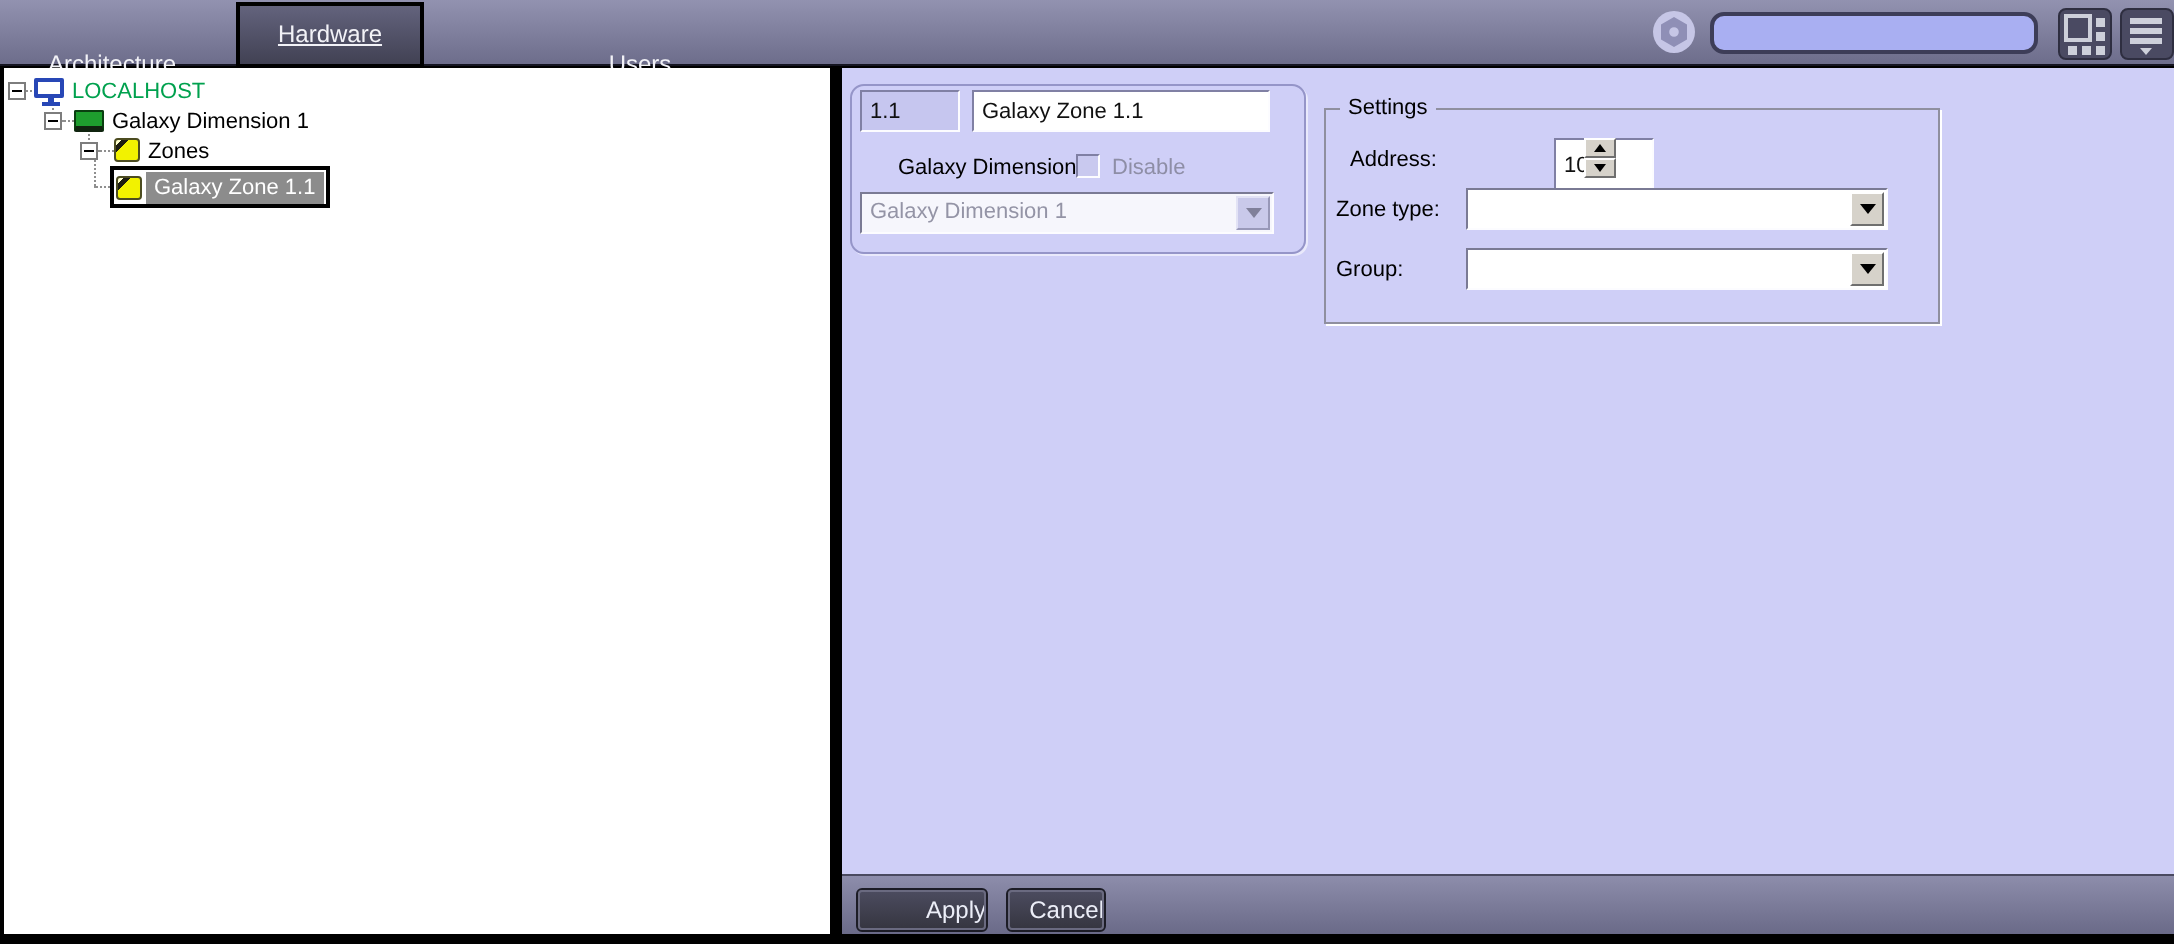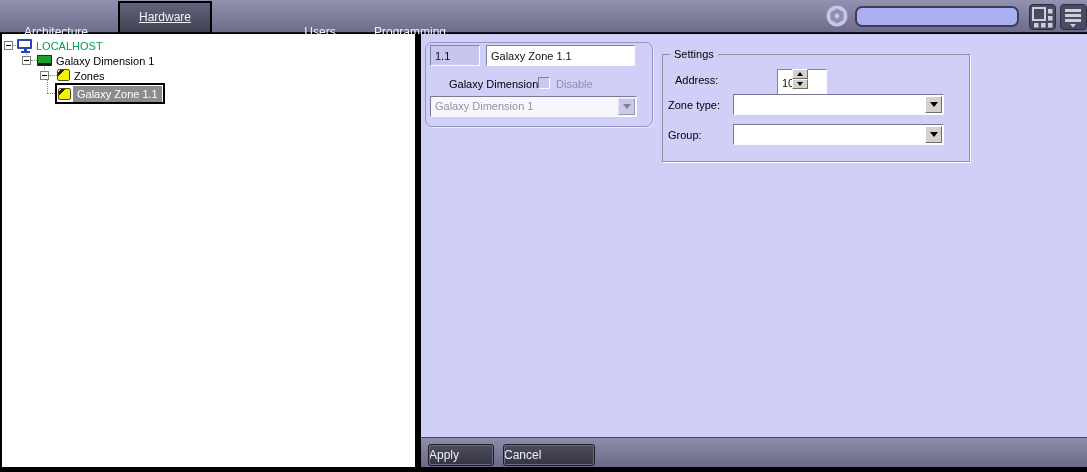--- a/index.html
+++ b/index.html
@@ -85,32 +85,31 @@
               border:1px solid #8f8f9f; box-shadow:1px 1px 0 #ffffff; }
   .legend { position:absolute; left:670px; top:48px; background:#cfcff7; padding:0 4px;
             font-size:11px; color:#000; z-index:2; }
 
   .spin { position:absolute; left:792px; top:69px; width:16px; height:20px; }
   .spinbtn { width:16px; height:10px; background:#d6d2ca; border:1px solid;
              border-color:#fff #6f6f6f #6f6f6f #fff; display:flex; align-items:center; justify-content:center; }
 
   .pbtn { position:absolute; top:444px; height:22px; background:linear-gradient(#4c4c60,#35353f);
           border:1px solid #1c1c26; outline:1px solid #6a6a80; outline-offset:-2px;
-          border-radius:3px; color:#eceef8; font-size:12px; text-align:left; line-height:20px; cursor:default; }
+          border-radius:3px; color:#eceef8; font-size:12px; text-align:right; line-height:20px; cursor:default; }
 </style>
 </head>
 <body>
 
 <div id="app">
 
   <div class="topbar">
     <div class="tab" style="left:18px;width:76px;">Architecture</div>
     <div class="tab sel" style="left:118px;width:94px;text-decoration:underline;">Hardware</div>
     <div class="tab" style="left:292px;width:56px;">Users</div>
-    <div class="tab" style="left:368px;width:84px;">Programming</div>
 
     <div class="gearbtn">
       <svg width="22" height="22" viewBox="0 0 22 22">
         <circle cx="11" cy="11" r="10.5" fill="#c6c6e6"></circle>
         <path fill-rule="evenodd" fill="#8f8fb6" d="M11 3.5 L17.5 7.2 L17.5 14.8 L11 18.5 L4.5 14.8 L4.5 7.2 Z
              M11 8.6 a2.4 2.4 0 1 0 0 4.8 a2.4 2.4 0 1 0 0 -4.8 Z"></path>
       </svg>
     </div>
 
     <input class="search" value="" style="">
@@ -213,16 +212,16 @@
   <div class="plabel" style="left:668px;top:129px;">Group:</div>
   <div class="dd" style="left:733px;top:124px;width:211px;">
     <span class="val"></span>
     <span class="arrowbtn">
         <span class="tri-dn"></span>
       </span>
   </div>
 
   <div class="btnbar"></div>
   <div class="pbtn" style="left:428px;width:66px;">Apply</div>
-  <div class="pbtn" style="left:503px;width:92px;">Cancel</div>
+  <div class="pbtn" style="left:503px;width:50px;">Cancel</div>
 
   <div class="bottomstrip"></div>
 </div>
 
 </body></html>

